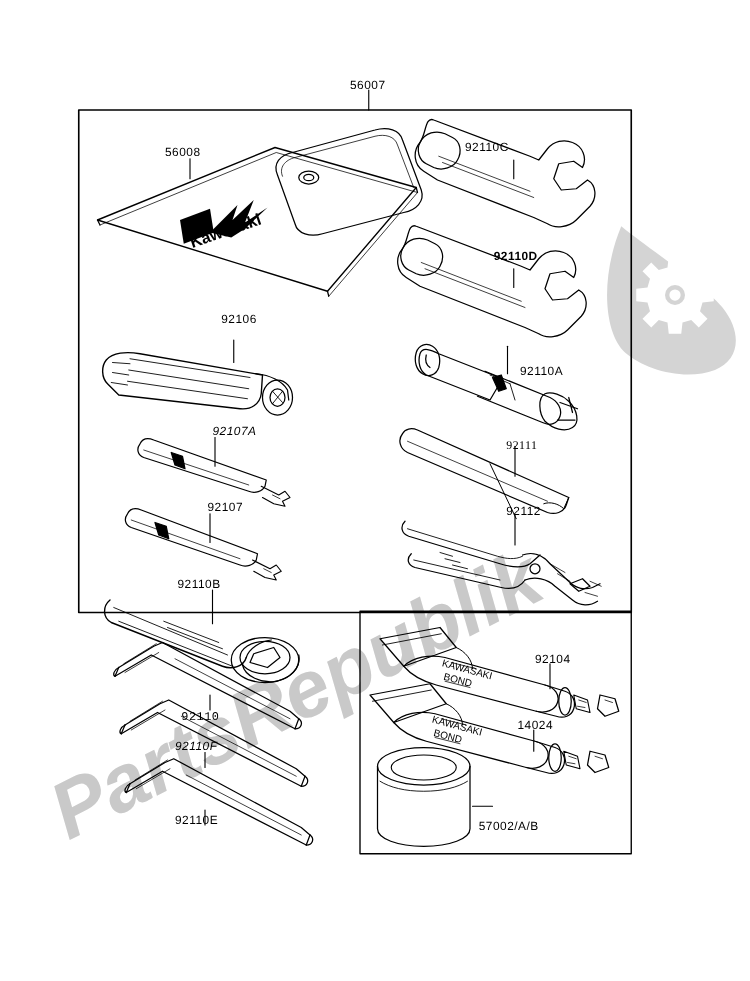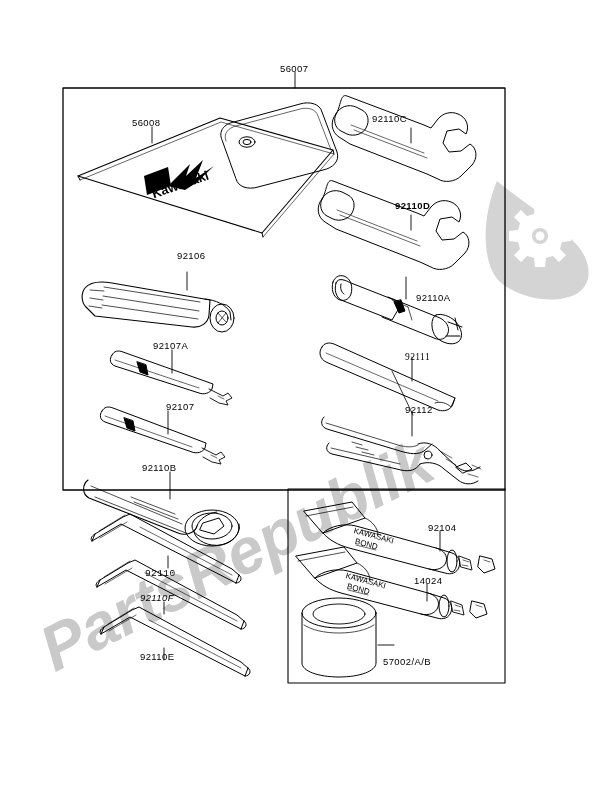--- a/index.html
+++ b/index.html
@@ -301,21 +301,21 @@
   </svg>
 
   <div class="lbl" style="left:280px;top:63px;">56007</div>
   <div class="lbl" style="left:132px;top:117px;">56008</div>
   <div class="lbl" style="left:372px;top:113px;text-align:center;">92110C</div>
   <div class="lbl" style="left:395px;top:200px;font-weight:bold;">92110D</div>
   <div class="lbl" style="left:416px;top:268px;margin-top:24px;">92110A</div>
   <div class="lbl" style="left:405px;top:352px;font-family:Liberation Serif, serif;">92111</div>
   <div class="lbl" style="left:405px;top:404px;">92112</div>
   <div class="lbl" style="left:177px;top:250px;">92106</div>
-  <div class="lbl" style="left:153px;top:340px;">92107A</div>
+  <div class="lbl" style="left:170px;top:340px;font-style:italic;">92107A</div>
   <div class="lbl" style="left:166px;top:401px;">92107</div>
   <div class="lbl" style="left:142px;top:462px;">92110B</div>
   <div class="lbl" style="left:145px;top:568px;font-family:Liberation Mono, monospace;">92110</div>
   <div class="lbl" style="left:140px;top:592px;font-style:italic;">92110F</div>
   <div class="lbl" style="left:140px;top:638px;margin-top:13px;">92110E</div>
   <div class="lbl" style="left:428px;top:522px;">92104</div>
   <div class="lbl" style="left:414px;top:575px;">14024</div>
   <div class="lbl" style="left:383px;top:641px;margin-top:15px;">57002/A/B</div>
 
 </div>

